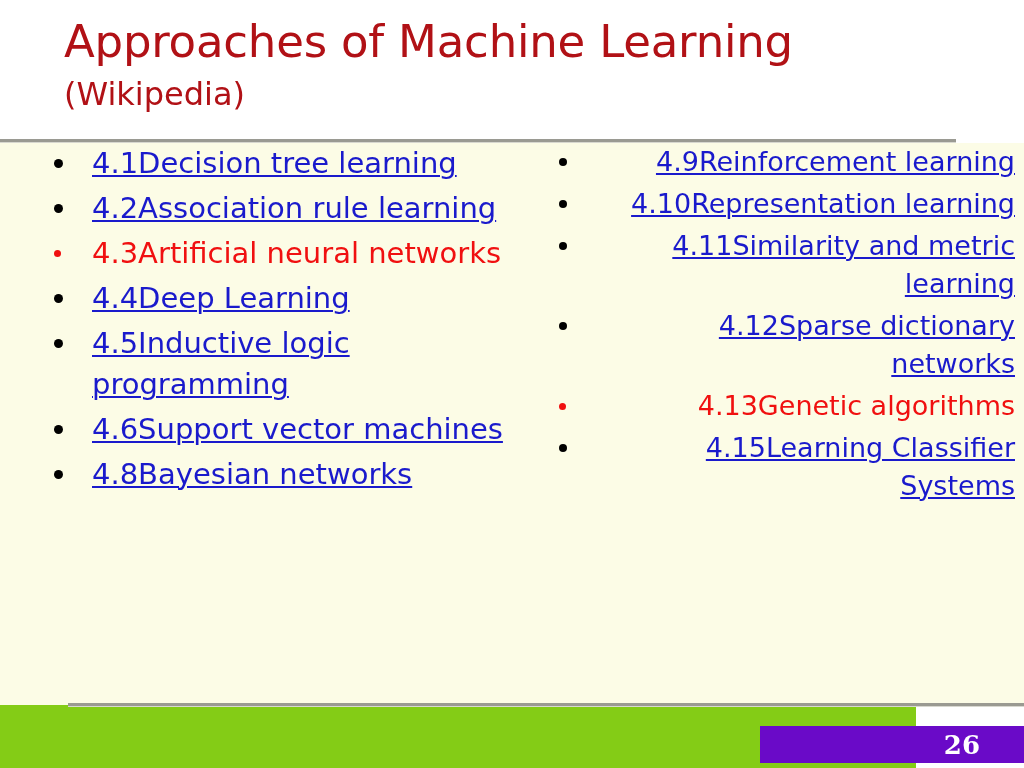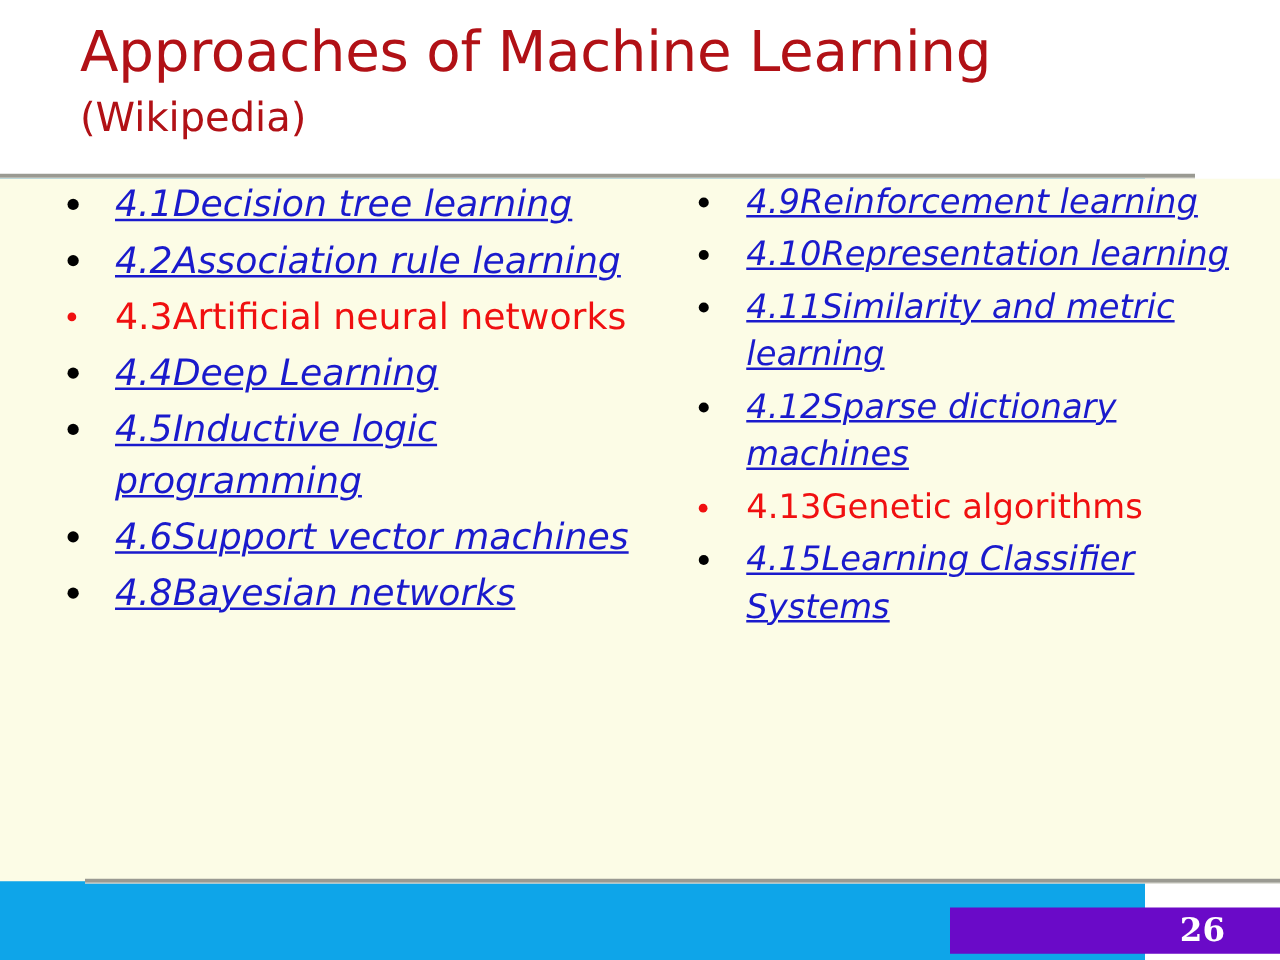--- a/index.html
+++ b/index.html
@@ -12,21 +12,21 @@
     height: 768px;
     overflow: hidden;
     font-family: "DejaVu Sans", sans-serif;
     -webkit-font-smoothing: antialiased;
   }
 
   #slide {
     position: relative;
     width: 916px;
     height: 768px;
-    background: #0ea5e9;
+    background: #84cc16;
   }
 
   
   #title-block {
     position: absolute;
     left: 0;
     top: 0;
     width: 1024px;
     height: 140px;
     background: #ffffff;
@@ -92,21 +92,21 @@
     list-style: none;
     margin: 0;
     padding: 0;
   }
   ul.bullets > li {
     position: relative;
     padding-left: 52px;
     margin: 0 0 4px 0;
   }
   #col-left  ul.bullets > li { font-size: 29px; line-height: 41px; }
-  #col-right ul.bullets > li { font-size: 27px; line-height: 38px; }
+  #col-right ul.bullets > li { font-size: 27px; line-height: 38px; text-align: right; }
 
   
   ul.bullets > li > .bullet-dot {
     position: absolute;
     left: 14px;
     border-radius: 50%;
   }
   li.link-item > .bullet-dot {
     top: 16px;
     width: 9px;
@@ -124,21 +124,20 @@
 
   .item-text {
     display: inline;
   }
   .item-text.link {
     color: #1A1ACC;
     text-decoration: underline;
     text-decoration-thickness: 2px;
     text-underline-offset: 2px;
     cursor: pointer;
-    font-style: italic;
   }
   .item-text.plain {
     color: #F01010;
     text-decoration: none;
   }
 
   
   #footer-bar {
     position: absolute;
     left: 760px;
@@ -182,21 +181,21 @@
           <li class="link-item"><span class="bullet-dot"></span><span class="item-text link">4.6Support vector machines</span></li>
           <li class="link-item"><span class="bullet-dot"></span><span class="item-text link">4.8Bayesian networks</span></li>
         </ul>
     </div>
 
     <div class="column" id="col-right">
       <ul class="bullets" id="list-right">
           <li class="link-item"><span class="bullet-dot"></span><span class="item-text link">4.9Reinforcement learning</span></li>
           <li class="link-item"><span class="bullet-dot"></span><span class="item-text link">4.10Representation learning</span></li>
           <li class="link-item"><span class="bullet-dot"></span><span class="item-text link">4.11Similarity and metric learning</span></li>
-          <li class="link-item"><span class="bullet-dot"></span><span class="item-text link">4.12Sparse dictionary machines</span></li>
+          <li class="link-item"><span class="bullet-dot"></span><span class="item-text link">4.12Sparse dictionary networks</span></li>
           <li class="plain-item"><span class="bullet-dot"></span><span class="item-text plain">4.13Genetic algorithms</span></li>
           <li class="link-item"><span class="bullet-dot"></span><span class="item-text link">4.15Learning Classifier Systems</span></li>
         </ul>
     </div>
 
   </div>
 
   <div class="rule" id="rule-bottom"></div>
 
   <div id="footer-bar">

